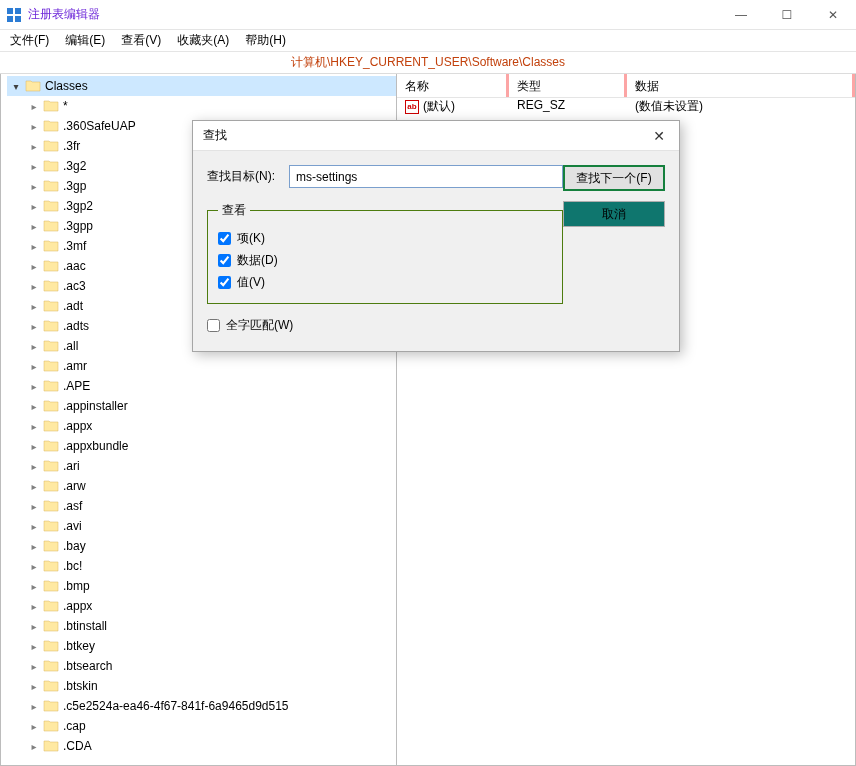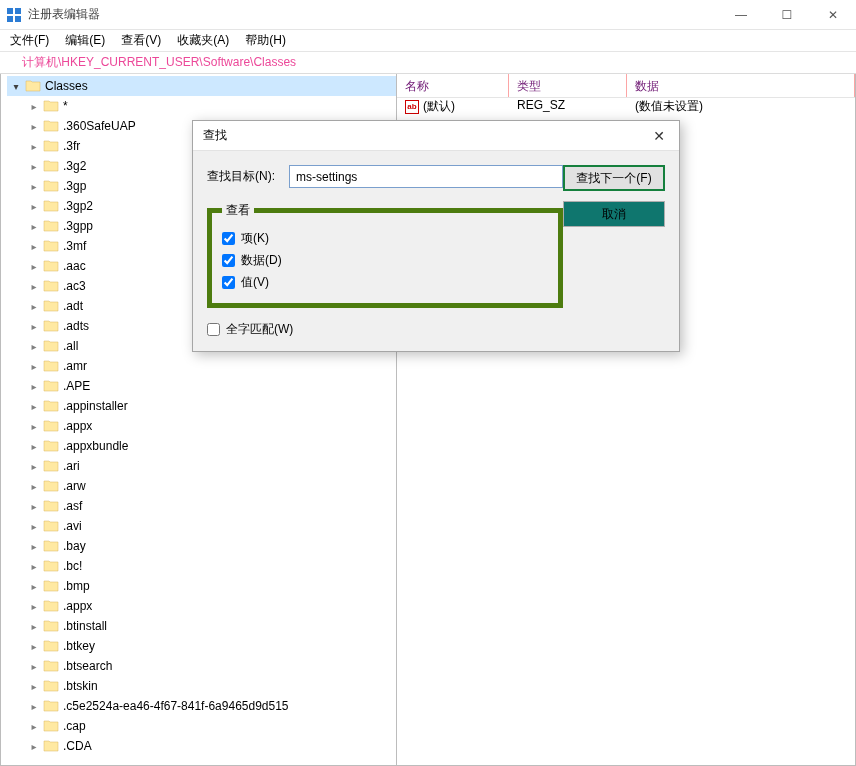--- a/index.html
+++ b/index.html
@@ -1,55 +1,55 @@
 <!DOCTYPE html>
 <html><head>
 <meta charset="utf-8">
 <style>
 * { box-sizing: border-box; margin: 0; padding: 0; font-family: "Microsoft YaHei", "Segoe UI", sans-serif; font-size: 12px; }
 body { background: #fff; width: 856px; height: 766px; overflow: hidden; position: relative; }
 
 .titlebar { height: 30px; background: #fff; border-bottom: 1px solid #e5e5e5; display: flex; align-items: center; padding-left: 6px; position: relative; }
 .titlebar .app-icon { width: 16px; height: 16px; margin-right: 6px; }
-.titlebar .title { color: #404040; }
+.titlebar .title { color: #6d28d9; }
 .win-controls { position: absolute; right: 0; top: 0; height: 30px; display: flex; }
 .win-controls div { width: 46px; height: 30px; display: flex; align-items: center; justify-content: center; color: #555; }
 
 .menubar { height: 22px; display: flex; align-items: center; padding-left: 6px; gap: 8px; border-bottom: 1px solid #e5e5e5; }
 .menubar span { color: #000; padding: 2px 4px; }
 
-.addressbar { height: 22px; border-bottom: 1px solid #dcdcdc; padding: 2px 22px; color: #ec4899; background: #fff; }
+.addressbar { height: 22px; border-bottom: 1px solid #dcdcdc; padding: 2px 6px; color: #c2410c; background: #fff; text-align: center; }
 
 .main { display: flex; height: calc(766px - 30px - 22px - 22px); border: 1px solid #bcbcbc; border-top: none; }
 .left-pane { width: 396px; border-right: 1px solid #bcbcbc; overflow-y: scroll; background: #fff; position: relative; }
 .right-pane { flex: 1; overflow-y: scroll; background: #fff; }
 
 .tree { padding: 2px 0 2px 6px; }
 .tree-row { display: flex; align-items: center; height: 20px; white-space: nowrap; }
 .tree-row.selected { background: #cde8ff; }
 .expander { width: 14px; height: 14px; display: flex; align-items: center; justify-content: center; color: #808080; font-size: 10px; cursor: pointer; }
 .expander.open { color: #404040; }
 .folder-icon { width: 16px; height: 16px; margin: 0 4px 0 2px; }
 .tree-label { color: #000; }
 
 .right-header { display: flex; height: 24px; border-bottom: 1px solid #e5e5e5; }
-.right-header .col { padding: 4px 8px; border-right: 1px solid #fca5a5; color: #701a75; }
+.right-header .col { padding: 4px 8px; border-right: 3px solid #fca5a5; color: #000000; }
 .right-row { display: flex; height: 20px; align-items: flex-start; }
 .right-row .cell { padding: 0 8px; display: flex; align-items: center; gap: 4px; }
 .val-icon { width: 14px; height: 14px; border: 1px solid #c00; display: inline-flex; align-items: center; justify-content: center; color: #c00; font-size: 8px; font-weight: bold; }
 
 .dialog { position: absolute; left: 192px; top: 120px; width: 488px; height: 232px; background: #f0f0f0; border: 1px solid #a5a5a5; box-shadow: 3px 3px 12px rgba(0,0,0,0.25); z-index: 10; }
 .dialog-title { height: 30px; background: #fff; display: flex; align-items: center; padding-left: 10px; position: relative; border-bottom: 1px solid #e3e3e3; }
 .dialog-close { position: absolute; right: 0; top: 0; width: 40px; height: 30px; display: flex; align-items: center; justify-content: center; color: #333; font-size: 14px; }
 .dialog-body { padding: 14px 14px; display: flex; }
 .dialog-left { flex: 1; }
 .search-row { display: flex; align-items: center; gap: 10px; margin-bottom: 14px; }
 .search-row label { width: 72px; }
 .search-row input[type=text] { flex: 1; height: 23px; border: 1px solid #7a9fcd; padding: 0 6px; outline: none; }
-fieldset { border: 5px solid #4d7c0f; padding: 8px 10px 10px 10px; margin-bottom: 10px; }
+fieldset { border: 1px solid #4d7c0f; padding: 8px 10px 10px 10px; margin-bottom: 10px; }
 fieldset legend { padding: 0 4px; }
 .chk-row { display: flex; align-items: center; gap: 6px; height: 22px; }
 .chk-row input[type=checkbox] { width: 13px; height: 13px; }
 .dialog-btns { width: 102px; display: flex; flex-direction: column; gap: 10px; }
 .dialog-btns button { height: 26px; background: #0f766e; border: 1px solid #adadad; cursor: pointer; }
 .dialog-btns button.primary { border: 2px solid #15803d; background: #e1e1e1; }
 
 
 .left-pane::-webkit-scrollbar, .right-pane::-webkit-scrollbar { width: 17px; }
 .left-pane::-webkit-scrollbar-track, .right-pane::-webkit-scrollbar-track { background: #f0f0f0; }

